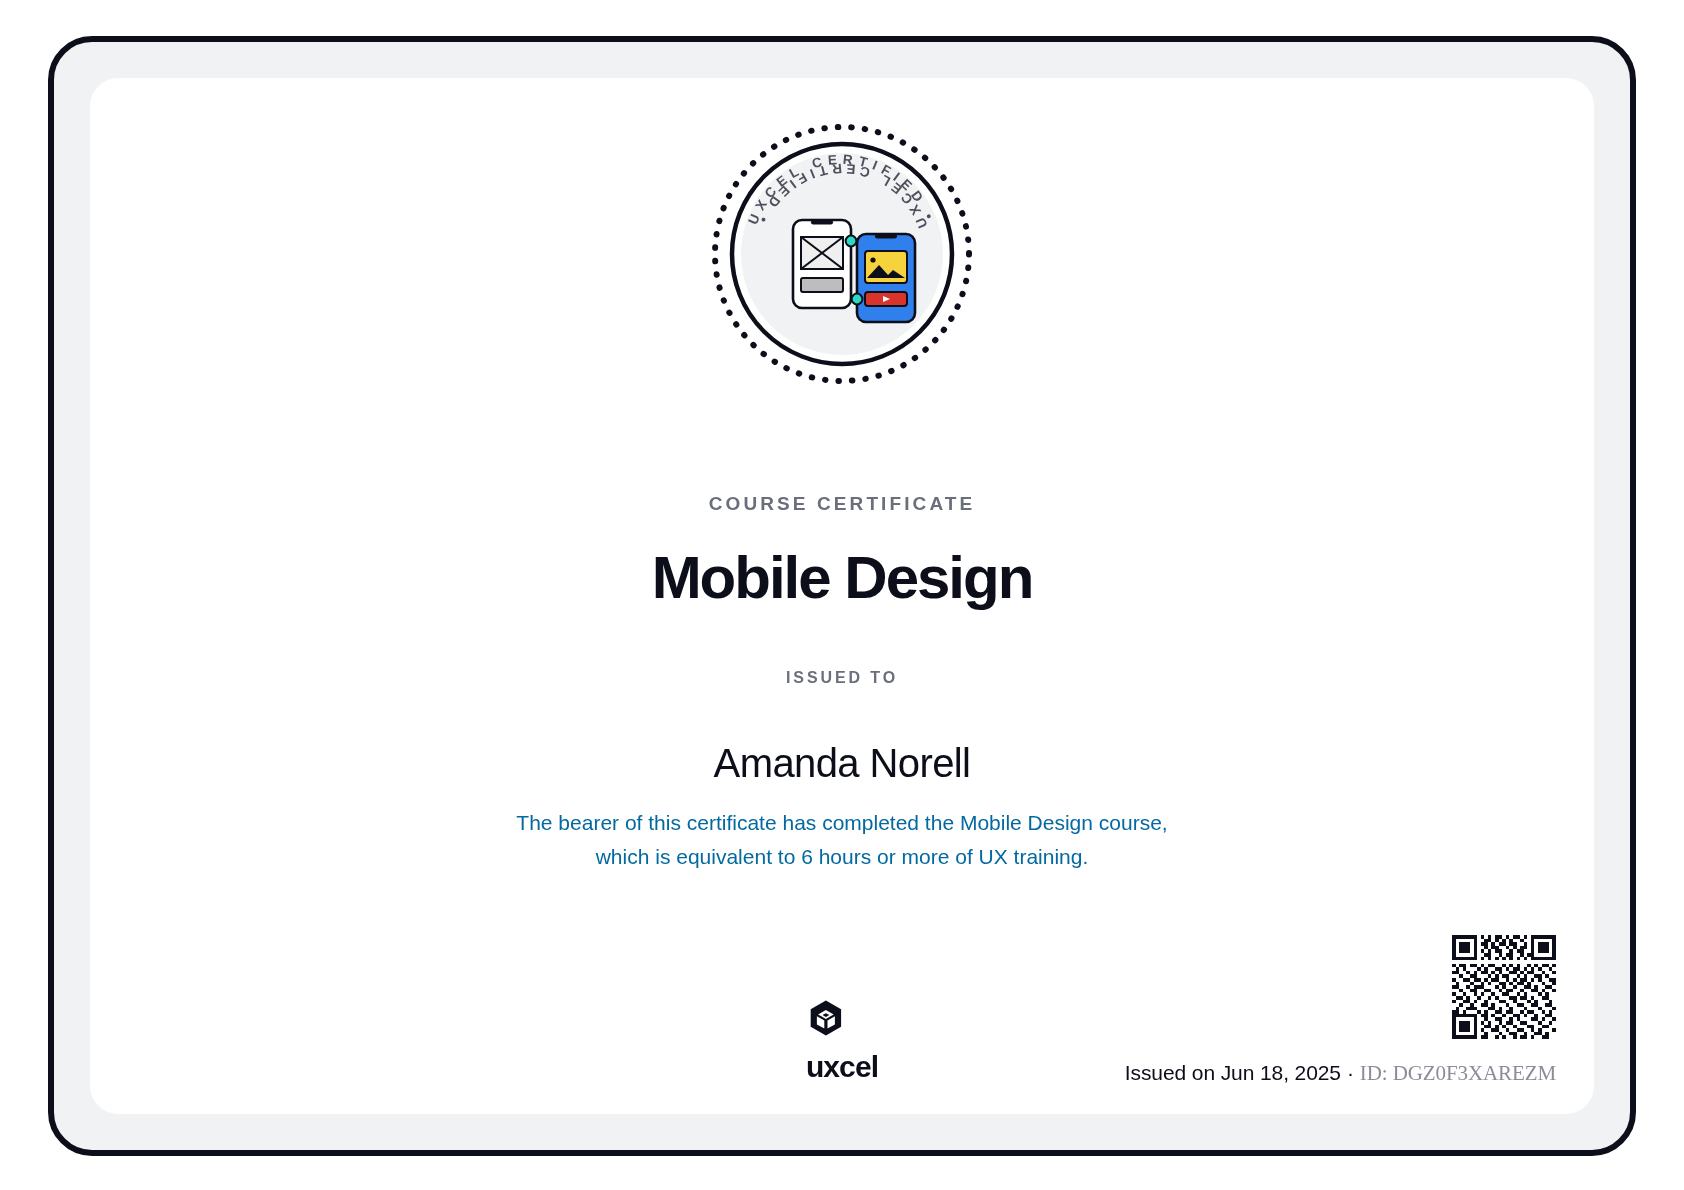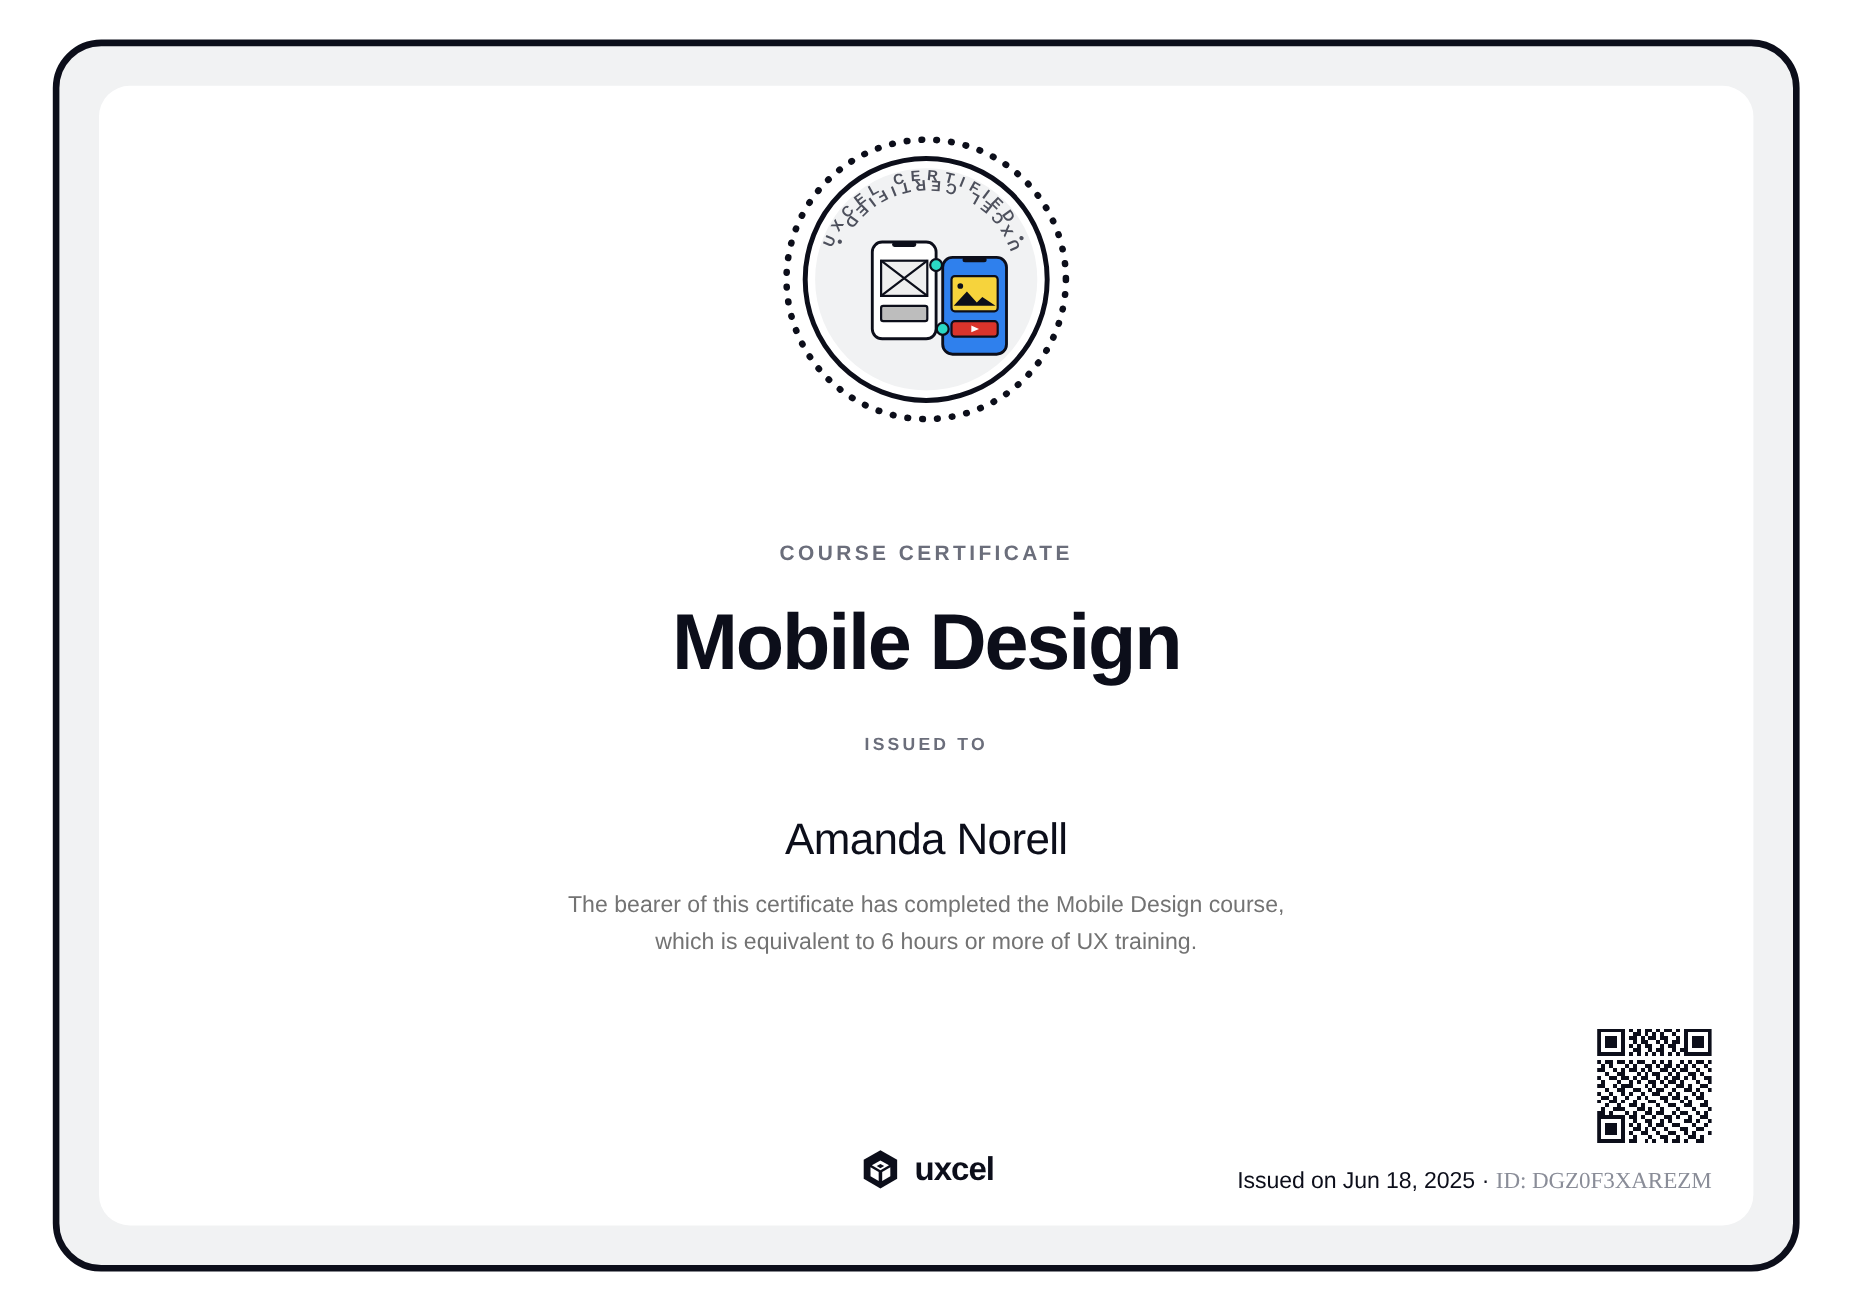--- a/index.html
+++ b/index.html
@@ -56,21 +56,21 @@
     color: #6B6E7B;
   }
   .eyebrow-course { top: 415px; }
   .eyebrow-issued { top: 591px; font-size: 16px; letter-spacing: 2.9px; }
 
   .course-title {
     position: absolute;
     left: 0; right: 0;
     top: 468px;
     text-align: center;
-    font-size: 72px;
+    font-size: 60px;
     line-height: 1.08;
     font-weight: 700;
     letter-spacing: -2.0px;
     color: #0C0E1A;
   }
 
   .recipient-name {
     position: absolute;
     left: 0; right: 0;
     top: 663px;
@@ -81,21 +81,21 @@
     color: #0C0E1A;
   }
 
   .description {
     position: absolute;
     left: 0; right: 0;
     top: 728px;
     text-align: center;
     font-size: 21px;
     line-height: 1.62;
-    color: #737373;
+    color: #0369a1;
   }
   .description span { display: block; }
 
   
   .footer {
     position: absolute;
     left: 0; right: 0;
     bottom: 0;
     height: 230px;
   }
@@ -114,22 +114,23 @@
     color: #62656F;
     letter-spacing: 0.1px;
   }
 
   .brand-logo {
     position: absolute;
     left: 50%;
     transform: translateX(-50%);
     bottom: 30px;
     display: flex;
-    align-items: center;
+    align-items: flex-start;
     gap: 11px;
+    flex-direction: column;
   }
   .brand-mark { width: 40px; height: 40px; display: block; }
   .brand-word {
     font-size: 30px;
     font-weight: 700;
     letter-spacing: -0.9px;
     color: #0C0E1A;
   }
 
   .issue-area {

